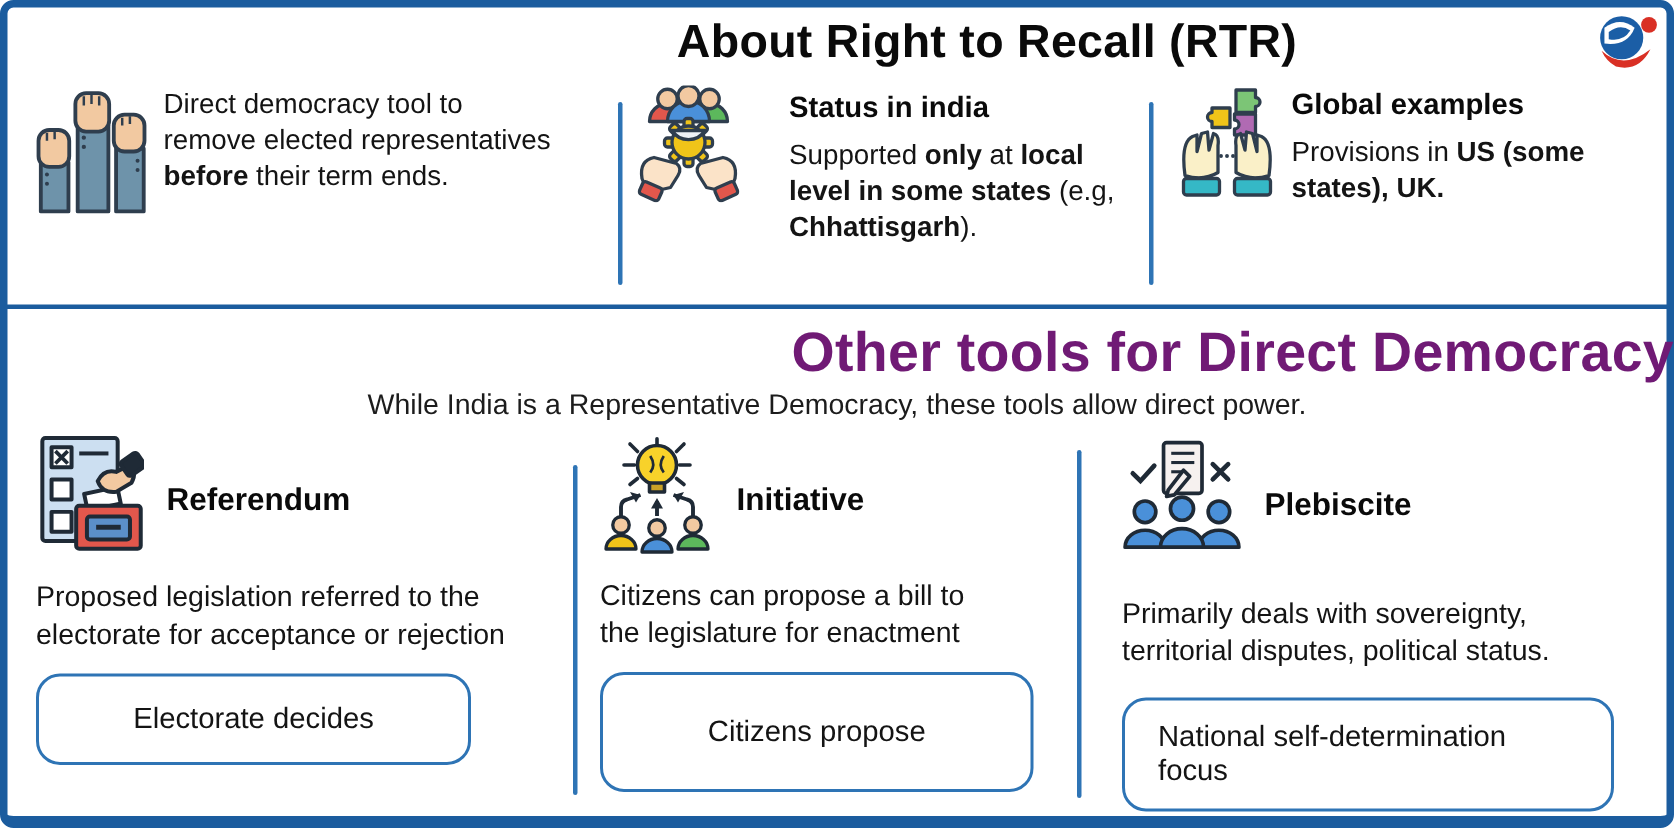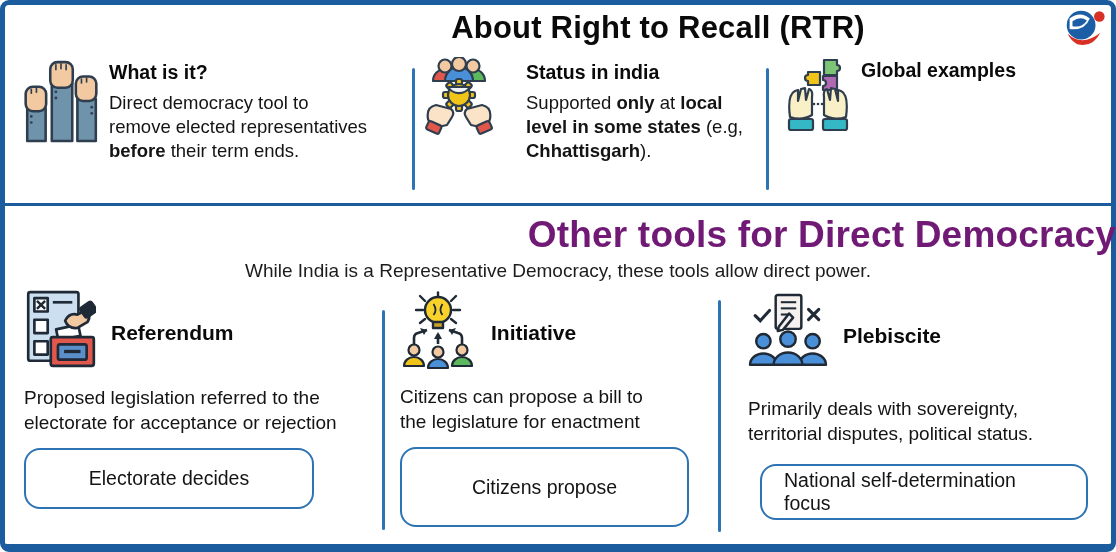--- a/index.html
+++ b/index.html
@@ -59,21 +59,21 @@
   #bcard2 .b-body{width:252px;}
   #bcard3 .b-body{width:335px;margin-top:16px;}
   .pill-box{
     margin-top:13px;box-sizing:border-box;
     border:2.5px solid #2e74b5;border-radius:16px;
     font-size:19.5px;color:#141414;background:#fff;
     display:flex;align-items:center;justify-content:center;text-align:center;
   }
   #bcard1 .pill-box{width:290px;height:61px;}
   #bcard2 .pill-box{width:289px;height:80px;}
-  #bcard3 .pill-box{width:328px;height:56px;justify-content:flex-start;text-align:left;padding:3px 22px;margin-top:18px;margin-left:12px;}
+  #bcard3 .pill-box{width:328px;height:76px;justify-content:flex-start;text-align:left;padding:3px 22px;margin-top:18px;}
 </style>
 </head>
 <body>
 
 <div class="frame"></div>
 <div class="hdivider"></div>
 <div class="vdiv" id="vd1"></div>
 <div class="vdiv" id="vd2"></div>
 <div class="vdiv" id="vd3"></div>
 <div class="vdiv" id="vd4"></div>
@@ -114,21 +114,20 @@
         <circle cx="31" cy="34" r="1.4"></circle>
           <circle cx="31" cy="40" r="1.4"></circle>
         <circle cx="7" cy="58" r="1.3"></circle>
           <circle cx="7" cy="64" r="1.3"></circle>
         <circle cx="66" cy="49" r="1.3"></circle>
           <circle cx="66" cy="55" r="1.3"></circle>
       </g>
     </svg>
   </div>
   <div>
-    <div class="t-heading">What is it?</div>
     <div class="t-body">Direct democracy tool to remove elected representatives <b>before</b> their term ends.</div>
   </div>
 </div>
 
 <div class="tcard" id="tcard2">
   <div class="icon-box">
     <svg width="68" height="78" viewBox="0 0 68 78">
       <g stroke="#2f3e4e" stroke-width="2.2" stroke-linejoin="round">
         <path d="M8 24 a12 12 0 0 1 24 0 z" fill="#e2574c"></path>
         <path d="M36 24 a12 12 0 0 1 24 0 z" fill="#5cb85c"></path>
@@ -169,20 +168,21 @@
       </g>
       <g fill="#2f3e4e">
         <circle cx="28" cy="49" r="1.3"></circle>
           <circle cx="32" cy="49" r="1.3"></circle>
           <circle cx="36" cy="49" r="1.3"></circle>
       </g>
     </svg>
   </div>
   <div>
     <div class="t-heading">Global examples</div>
+    <div class="t-body">Provisions in <b>US (some states), UK.</b></div>
   </div>
 </div>
 
 <div class="b-title">Other tools for Direct Democracy</div>
 <div class="b-subtitle">While India is a Representative Democracy, these tools allow direct power.</div>
 
 <div class="bcard" id="bcard1">
   <div class="bhead">
     <div>
       <svg width="72" height="82" viewBox="0 0 70 80">

